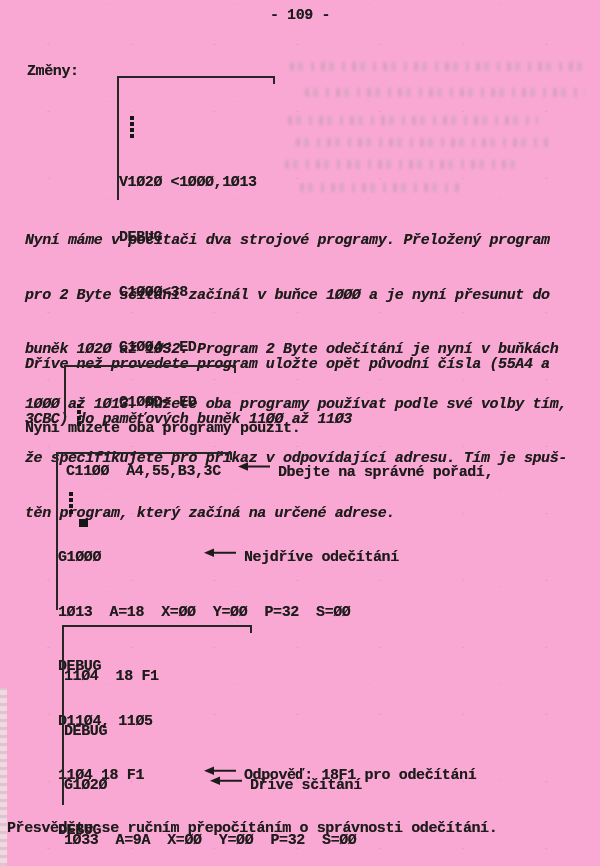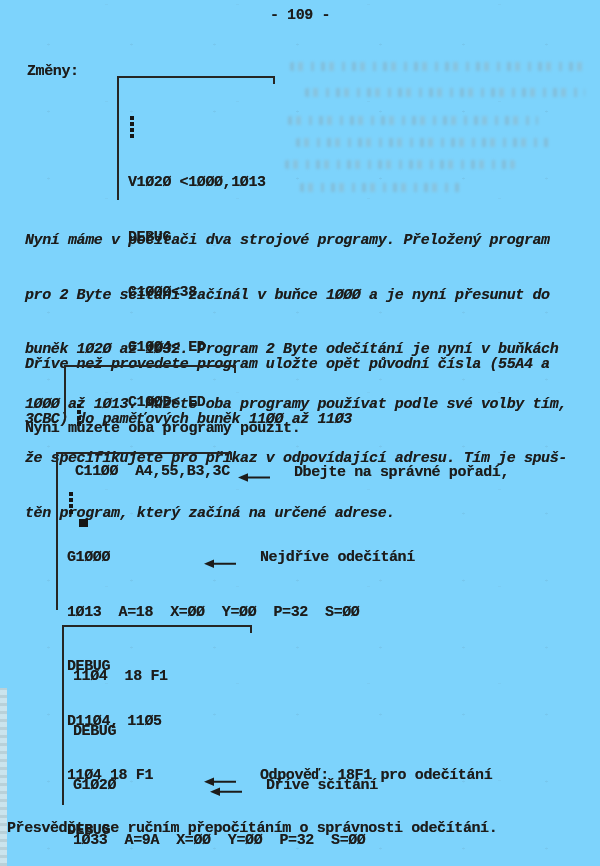--- a/index.html
+++ b/index.html
@@ -1,20 +1,20 @@
 <!DOCTYPE html>
 <html><head>
 <meta charset="utf-8">
 <style>
   * { box-sizing: border-box; margin: 0; padding: 0; }
   html, body { width: 600px; height: 866px; }
   body { background: #e9e7e2; }
   .page {
     position: relative; width: 600px; height: 866px;
-    background: #7dd3fc;
+    background: #f9a8d4;
     font-family: "Liberation Mono", "DejaVu Sans Mono", monospace;
     font-weight: bold;
     color: #1d1c1a;
     overflow: hidden;
     text-shadow: 0 0 0.5px rgba(20,20,20,.55);
   }
   .speckle {
     position: absolute; inset: 0; pointer-events: none; opacity: .55;
     background-image:
       radial-gradient(rgba(60,60,60,.14) 1px, transparent 1.4px),
@@ -30,25 +30,25 @@
     border-left: 2px solid #262624;
     border-top: 2px solid #262624;
     white-space: pre; font-size: 15px; letter-spacing: -0.4px;
   }
   .box::after {
     content: ""; position: absolute; top: -2px; right: -2px;
     width: 2px; height: 8px; background: #262624;
   }
   .dots { padding: 4px 0 2px 11px; height: 26px; }
   .dots i { display: block; width: 4px; height: 4px; background: #161616; margin-bottom: 2px; }
-  .cl { position: relative; padding-left: 9px; line-height: 21px; }
+  .cl { position: relative; line-height: 21px; }
   .lh205 .cl { line-height: 20.5px; }
   .ann {
     position: absolute; top: 50%; transform: translateY(-50%);
-    display: inline-flex; align-items: flex-end; gap: 24px; white-space: pre;
+    display: inline-flex; align-items: flex-start; gap: 8px; white-space: pre;
   }
   .arrow { display: block; }
   .cur { width: 9px; height: 8px; background: #161616; margin: 6px 0 0 13px; }
   .ghost {
     position: absolute; height: 9px; pointer-events: none;
     filter: blur(1.4px); opacity: .30; border-radius: 2px;
     background: repeating-linear-gradient(90deg,
       #8d8d8b 0 4px, transparent 4px 8px,
       #a0a09d 8px 13px, transparent 13px 21px,
       #939391 21px 24px, transparent 24px 31px);

